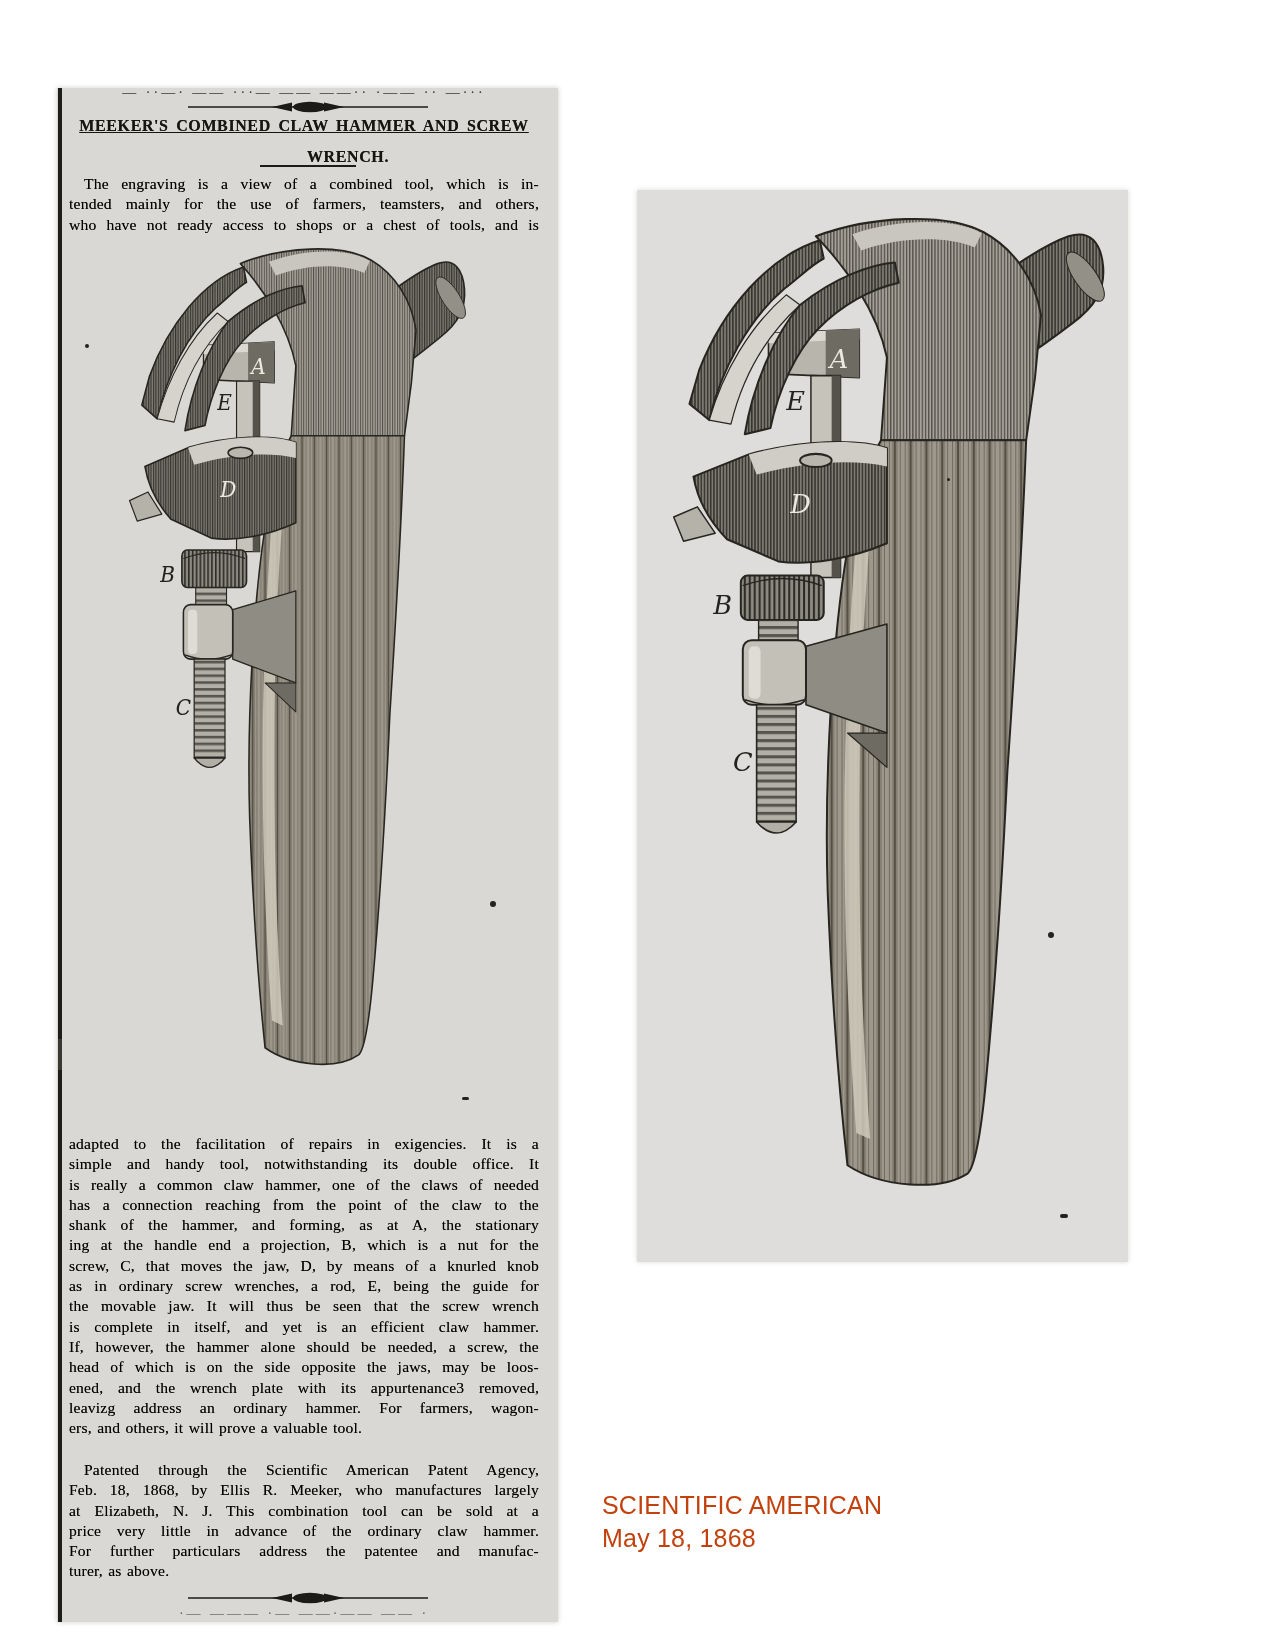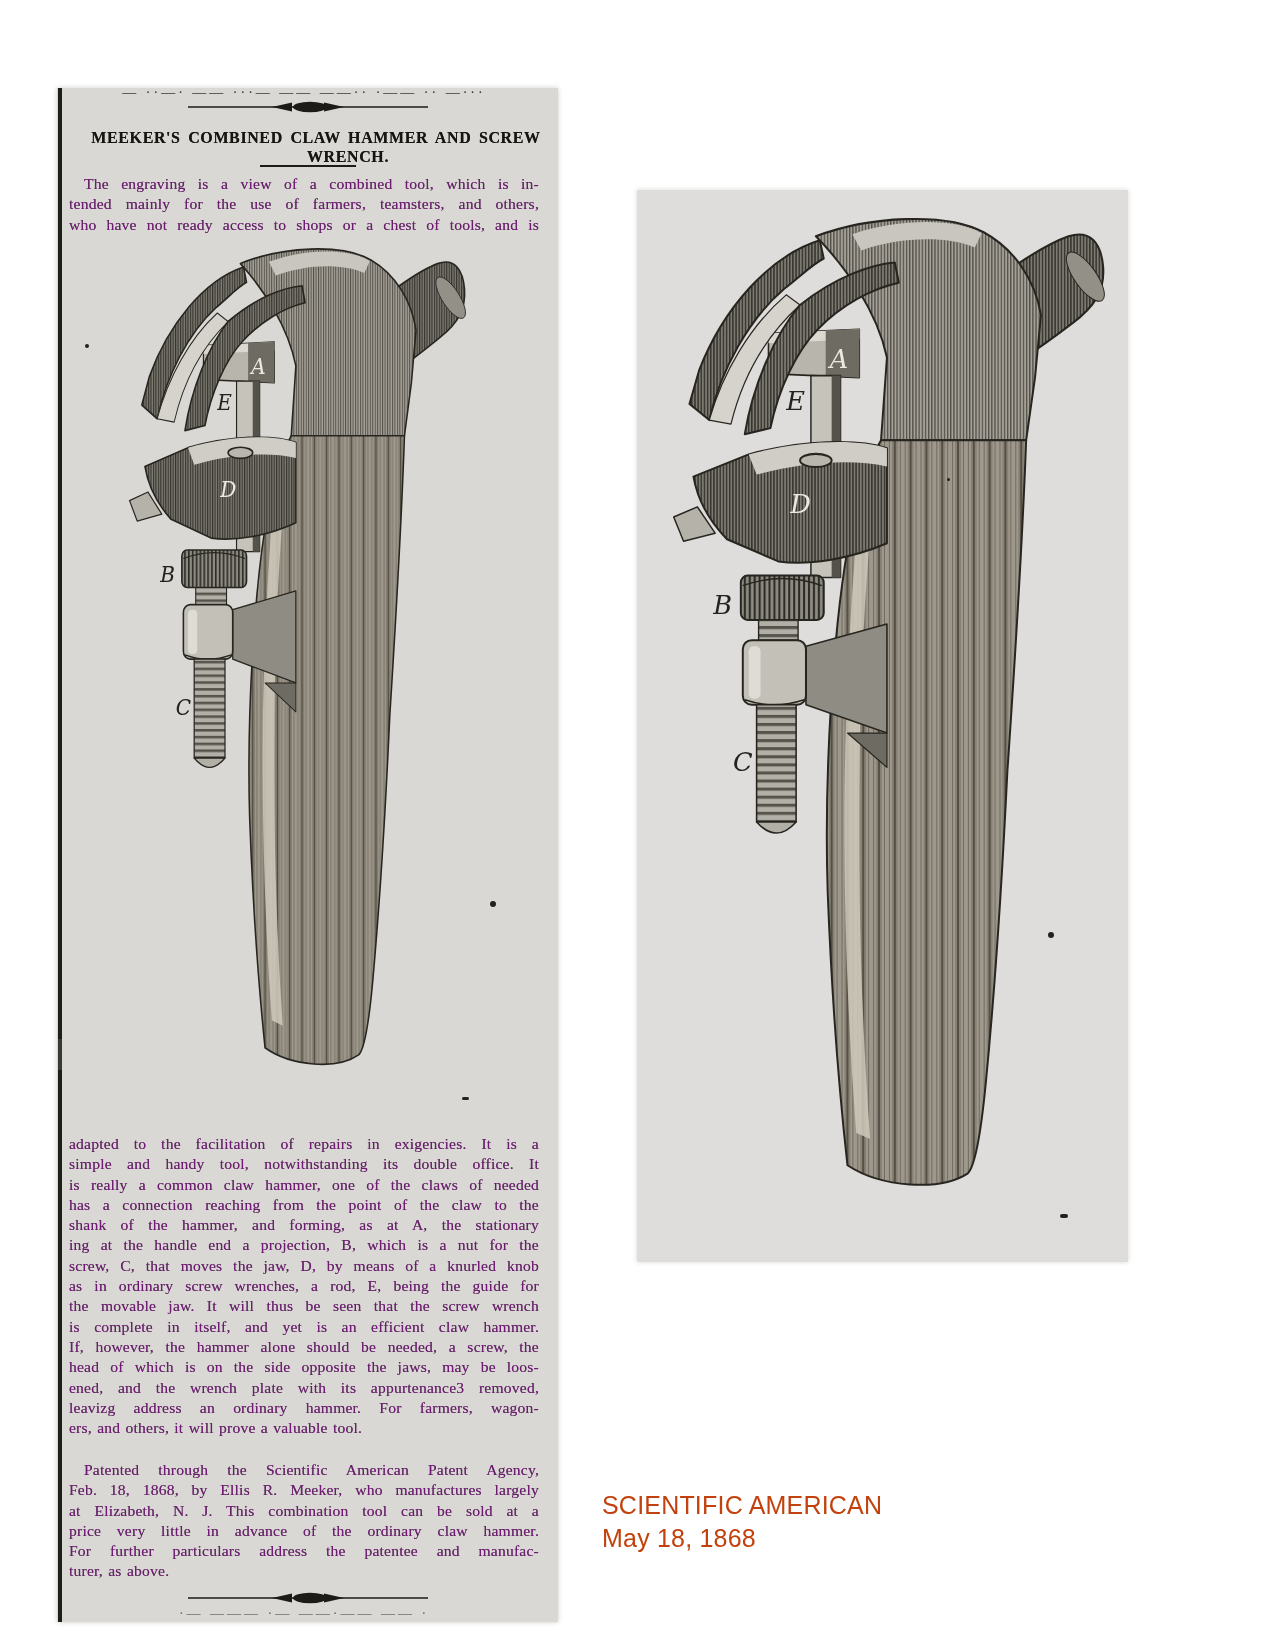--- a/index.html
+++ b/index.html
@@ -22,21 +22,21 @@
       font-size:16px;line-height:22px;letter-spacing:.6px;word-spacing:3px;color:#161510;
       text-shadow:0 0 .5px rgba(22,21,16,.7);}
   .hl.l1{top:27px;}
   .hl.l2{top:50px;}
   .hl-rule{position:absolute;left:50%;top:77px;width:96px;height:2px;margin-left:-48px;
            background:#1c1b18;}
   .para{position:absolute;left:12px;width:470px;}
   .para.intro{top:86px;}
   .para.bodytext{top:1046px;}
   .para.patent{top:1372px;}
-  .line{height:20.3px;font-size:15.6px;line-height:20.3px;color:#701a75;
+  .line{height:20.3px;font-size:15.6px;line-height:20.3px;color:#000000;
         text-align:justify;text-align-last:justify;letter-spacing:.2px;word-spacing:1.2px;
         text-shadow:0 0 .5px rgba(32,31,28,.6);white-space:normal;}
   .line.last{text-align-last:left;}
   .line.indent{text-indent:15px;}
   .eng-s{position:absolute;left:54px;top:150px;width:362px;height:878px;}
 
   
   .plate{position:absolute;left:637px;top:190px;width:491px;height:1072px;
          background:#dedddb;box-shadow:0 0 5px rgba(60,58,50,.2);}
   .eng-l{position:absolute;left:13px;top:16px;width:464px;height:1040px;}
@@ -160,21 +160,21 @@
 
     <svg class="orn top" width="244" height="12">
       <g fill="#1c1b18">
           <line x1="2" y1="6" x2="242" y2="6" stroke="#1c1b18" stroke-width="1.6"></line>
       <polygon points="86,6 106,1.5 106,10.5"></polygon>
           <ellipse cx="124" cy="6" rx="17" ry="5.2"></ellipse>
           <polygon points="158,6 138,1.5 138,10.5"></polygon>
         </g>
     </svg>
 
-    <h1 class="hl l1" style="margin:12px;">MEEKER'S COMBINED CLAW HAMMER AND SCREW</h1>
+    <h1 class="hl l1" style="margin:0;text-decoration:underline;">MEEKER'S COMBINED CLAW HAMMER AND SCREW</h1>
     <h1 class="hl l2" style="margin:8px;padding-left:36px;">WRENCH.</h1>
     <div class="hl-rule"></div>
 
     <div class="para intro">
       <div class="line indent">The engraving is a view of a combined tool, which is in-</div>
       <div class="line">tended mainly for the use of farmers, teamsters, and others,</div>
       <div class="line">who have not ready access to shops or a chest of tools, and is</div>
     </div>
 
     <svg class="eng-s" viewBox="0 0 470 1030" preserveAspectRatio="none">

